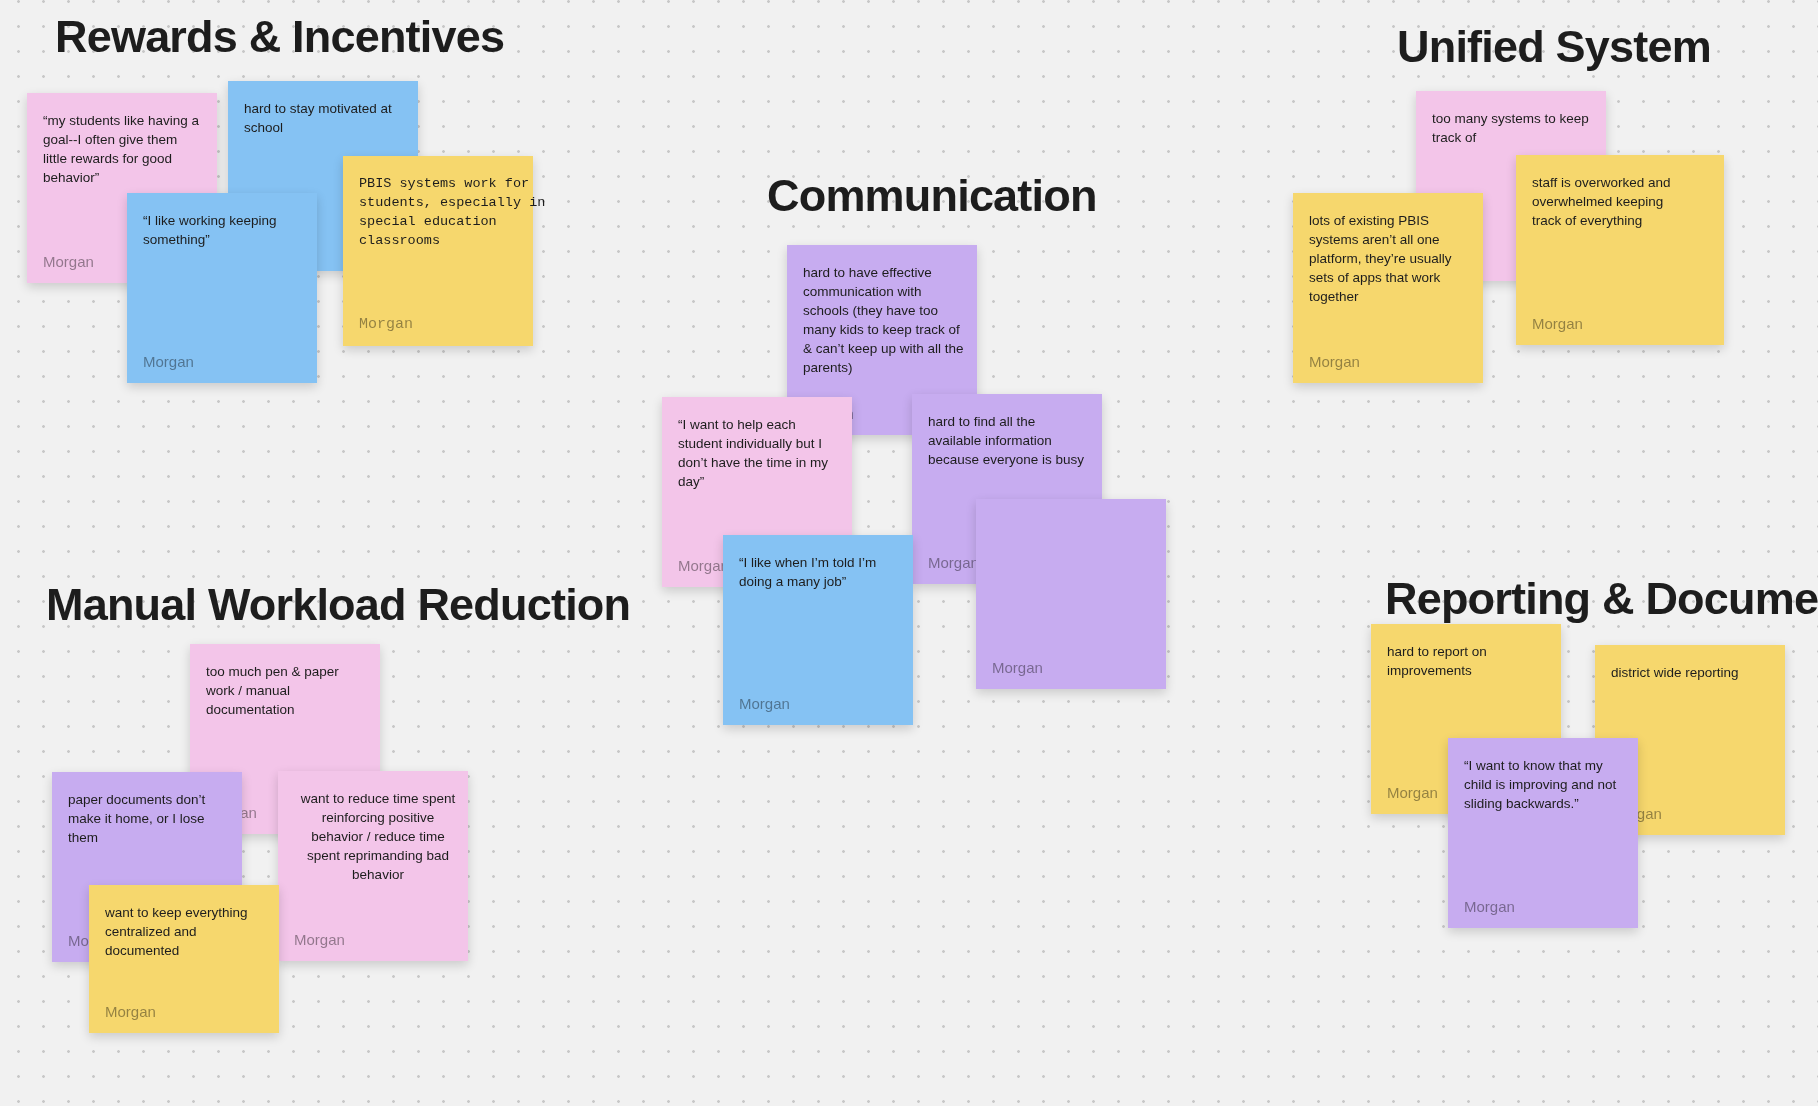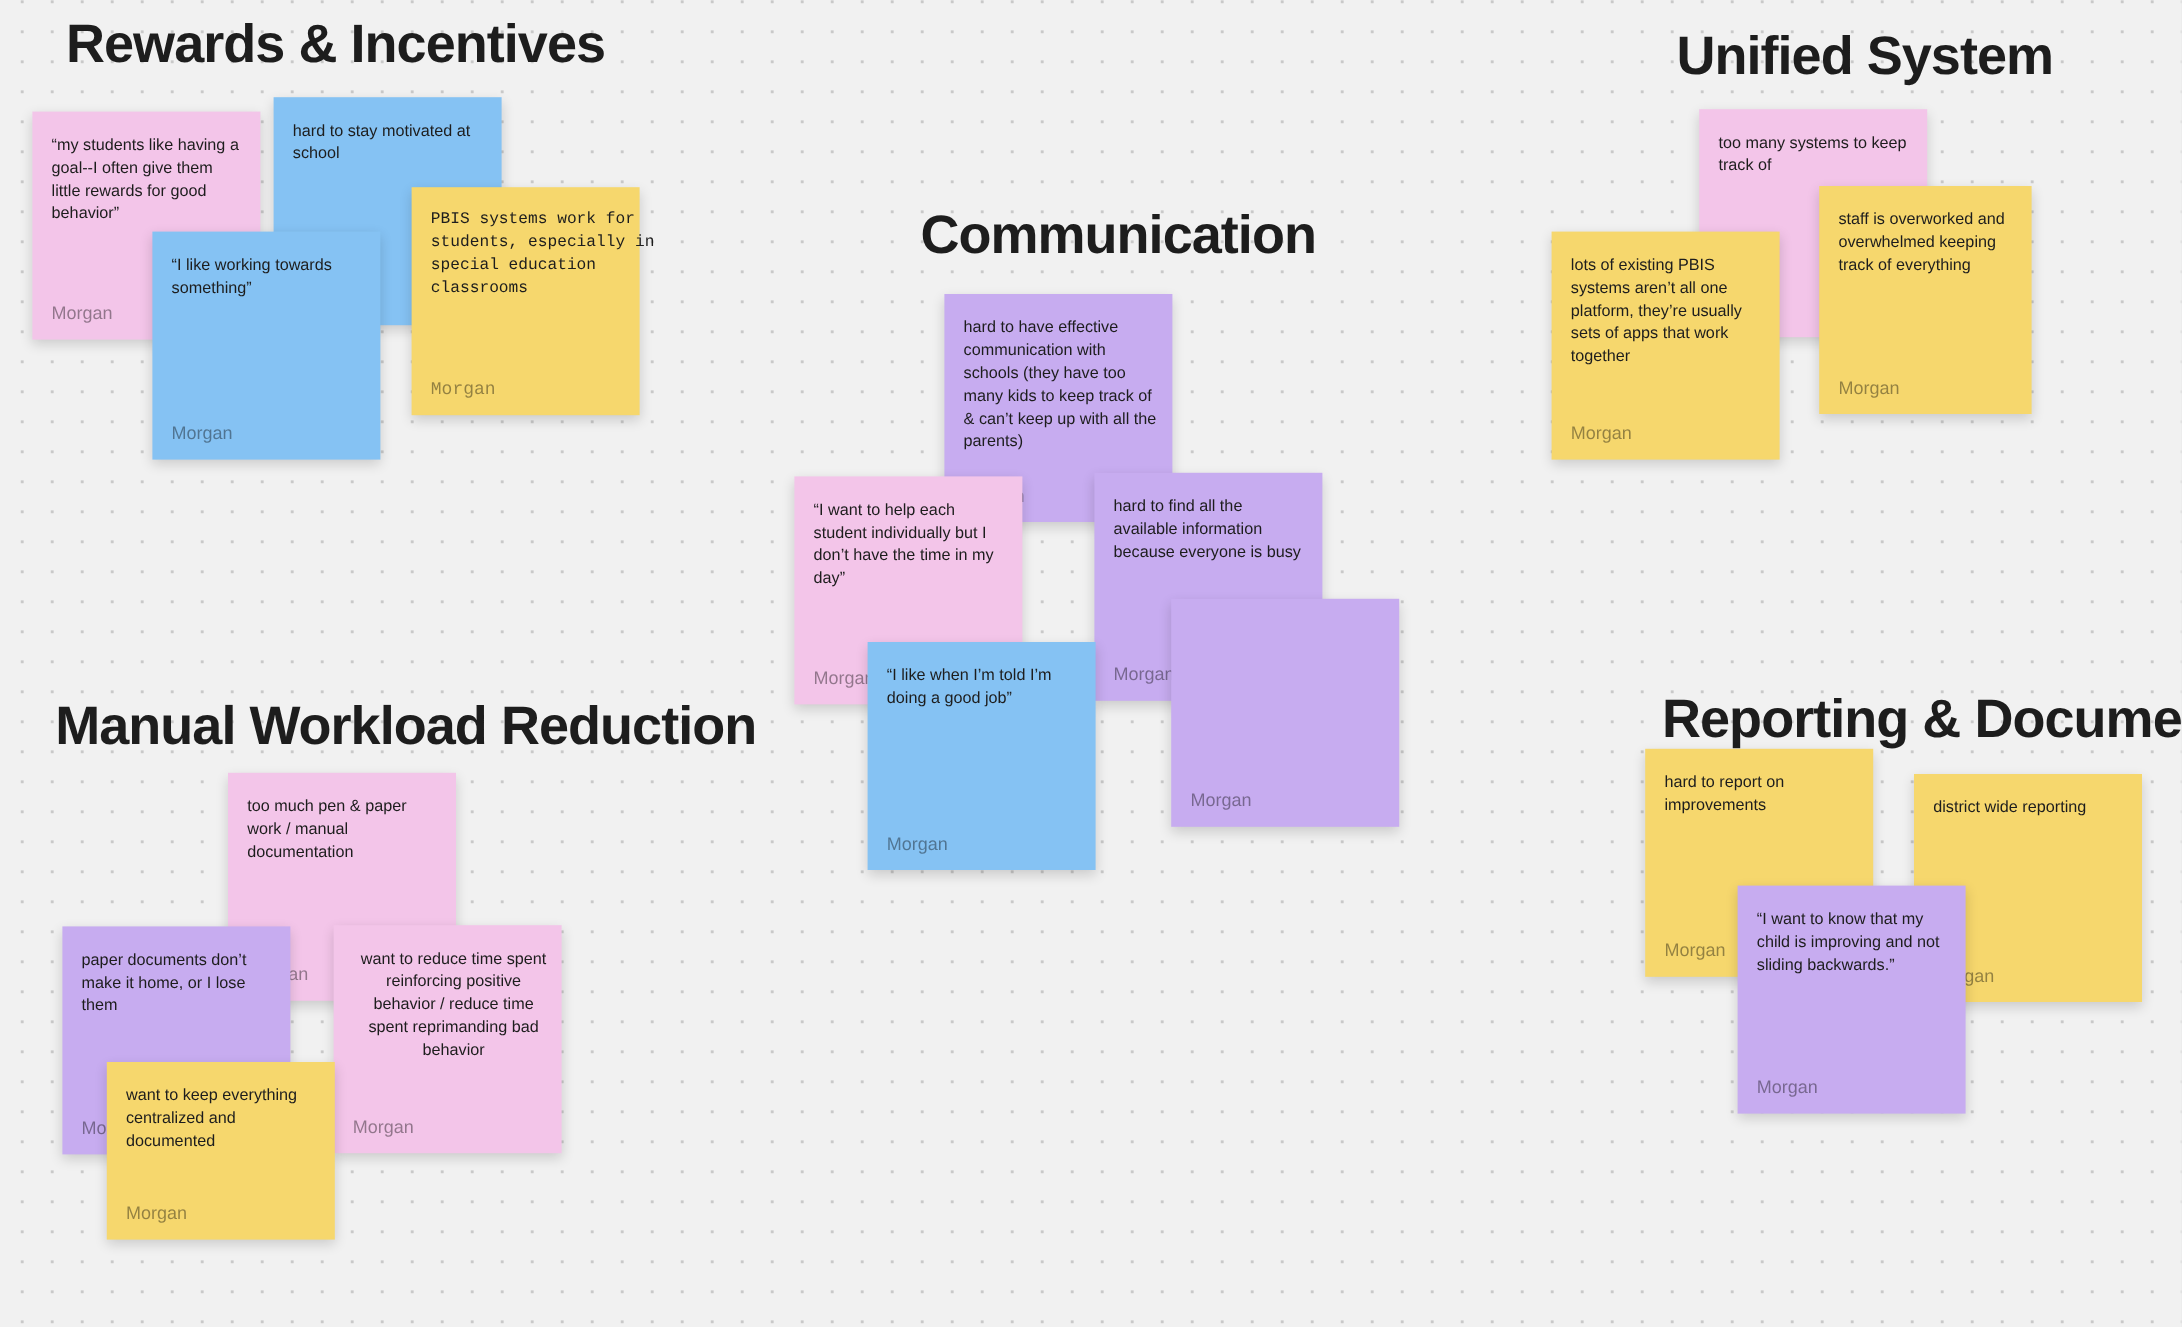--- a/index.html
+++ b/index.html
@@ -58,21 +58,21 @@
 little rewards for good
 behavior”</div>
       <div class="note-author">Morgan</div>
     </div>
     <div class="note" style="left: 228px; top: 81px; width: 190px; height: 190px; background: rgb(133, 194, 243);">
       <div class="note-text">hard to stay motivated at
 school</div>
       <div class="note-author">Morgan</div>
     </div>
     <div class="note" style="left: 127px; top: 193px; width: 190px; height: 190px; background: rgb(133, 194, 243);">
-      <div class="note-text">“I like working towards
+      <div class="note-text">“I like working keeping
 something”</div>
       <div class="note-author">Morgan</div>
     </div>
     <div class="note" style="left: 343px; top: 156px; width: 190px; height: 190px; background: rgb(246, 215, 109); font-family: Liberation Mono, monospace;">
       <div class="note-text">PBIS systems work for
 students, especially in
 special education
 classrooms</div>
       <div class="note-author">Morgan</div>
     </div>
@@ -93,40 +93,40 @@
       <div class="note-author">Morgan</div>
     </div>
     <div class="note" style="left: 912px; top: 394px; width: 190px; height: 190px; background: rgb(199, 172, 240);">
       <div class="note-text">hard to find all the
 available information
 because everyone is busy</div>
       <div class="note-author">Morgan</div>
     </div>
     <div class="note" style="left: 723px; top: 535px; width: 190px; height: 190px; background: rgb(133, 194, 243);">
       <div class="note-text">“I like when I’m told I’m
-doing a good job”</div>
+doing a many job”</div>
       <div class="note-author">Morgan</div>
     </div>
     <div class="note" style="left: 976px; top: 499px; width: 190px; height: 190px; background: rgb(199, 172, 240);">
       <div class="note-author">Morgan</div>
     </div>
     <div class="note" style="left: 1416px; top: 91px; width: 190px; height: 190px; background: rgb(243, 197, 233);">
       <div class="note-text">too many systems to keep
 track of</div>
       <div class="note-author">Morgan</div>
     </div>
     <div class="note" style="left: 1293px; top: 193px; width: 190px; height: 190px; background: rgb(246, 215, 109);">
       <div class="note-text">lots of existing PBIS
 systems aren’t all one
 platform, they’re usually
 sets of apps that work
 together</div>
       <div class="note-author">Morgan</div>
     </div>
-    <div class="note" style="left: 1516px; top: 155px; width: 177px; height: 190px; background: rgb(246, 215, 109);">
+    <div class="note" style="left: 1516px; top: 155px; width: 208px; height: 190px; background: rgb(246, 215, 109);">
       <div class="note-text">staff is overworked and
 overwhelmed keeping
 track of everything</div>
       <div class="note-author">Morgan</div>
     </div>
     <div class="note" style="left: 190px; top: 644px; width: 190px; height: 190px; background: rgb(243, 197, 233);">
       <div class="note-text">too much pen &amp; paper
 work / manual
 documentation</div>
       <div class="note-author">Morgan</div>

